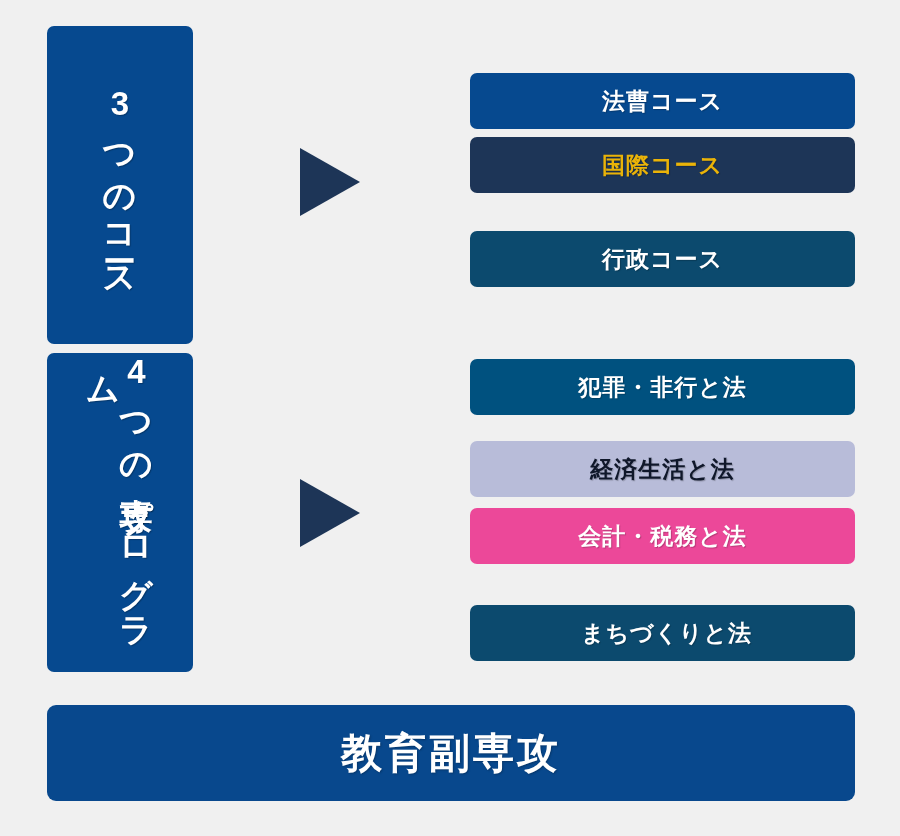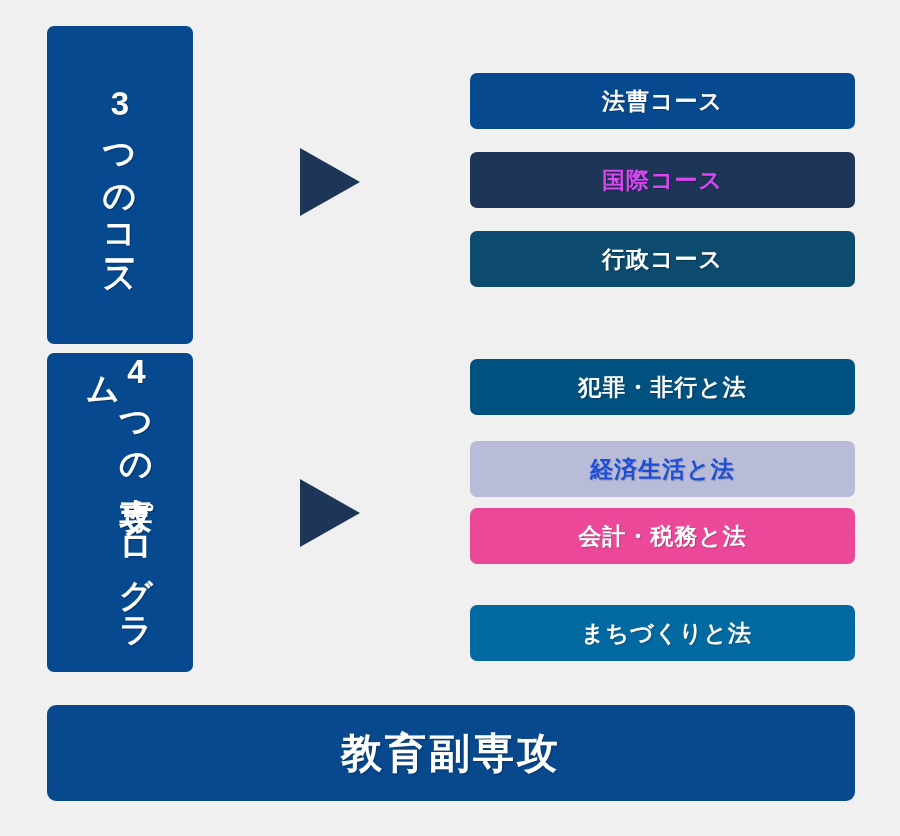--- a/index.html
+++ b/index.html
@@ -111,41 +111,41 @@
 
 <div id="diagram">
 
   <div id="vlabel-courses" class="vlabel" style="background: rgb(6, 73, 143);">3つのコース</div>
 
   <div id="arrow-courses" class="arrow" style="border-left-color: rgb(29, 53, 87);"></div>
 
   <div class="itembox" style="top: 73px; background: rgb(6, 73, 143); color: rgb(255, 255, 255);">
     <span>法曹コース</span>
   </div>
-  <div class="itembox" style="top: 152px; background: rgb(29, 53, 87); color: #d946ef; justify-content: center;">
+  <div class="itembox" style="top: 137px; background: rgb(29, 53, 87); color: #eab308; justify-content: center;">
     <span>国際コース</span>
   </div>
   <div class="itembox" style="top: 231px; background: #0c4a6e; color: rgb(255, 255, 255);">
     <span>行政コース</span>
   </div>
 
   <div id="vlabel-programs" class="vlabel" style="background: rgb(6, 73, 143);">4つの専攻プログラム</div>
 
   <div id="arrow-programs" class="arrow" style="border-left-color: rgb(29, 53, 87);"></div>
 
   <div class="itembox" style="top: 359px; background: rgb(0, 81, 127); color: rgb(255, 255, 255);">
     <span>犯罪・非行と法</span>
   </div>
-  <div class="itembox" style="top: 441px; background: rgb(184, 188, 217); color: #1d4ed8;">
+  <div class="itembox" style="top: 441px; background: rgb(184, 188, 217); color: #0f172a;">
     <span>経済生活と法</span>
   </div>
   <div class="itembox" style="top: 508px; background: #ec4899; color: rgb(255, 255, 255);">
     <span>会計・税務と法</span>
   </div>
-  <div class="itembox" style="top: 605px; background: #0369a1; color: rgb(255, 255, 255); padding-left: 8px;">
+  <div class="itembox" style="top: 605px; background: #0c4a6e; color: rgb(255, 255, 255); padding-left: 8px;">
     <span>まちづくりと法</span>
   </div>
 
   <div id="bottom-bar" style="background: rgb(8, 72, 141); color: rgb(255, 255, 255);">
     <span>教育副専攻</span>
   </div>
 
 </div>
 
 </body></html>

